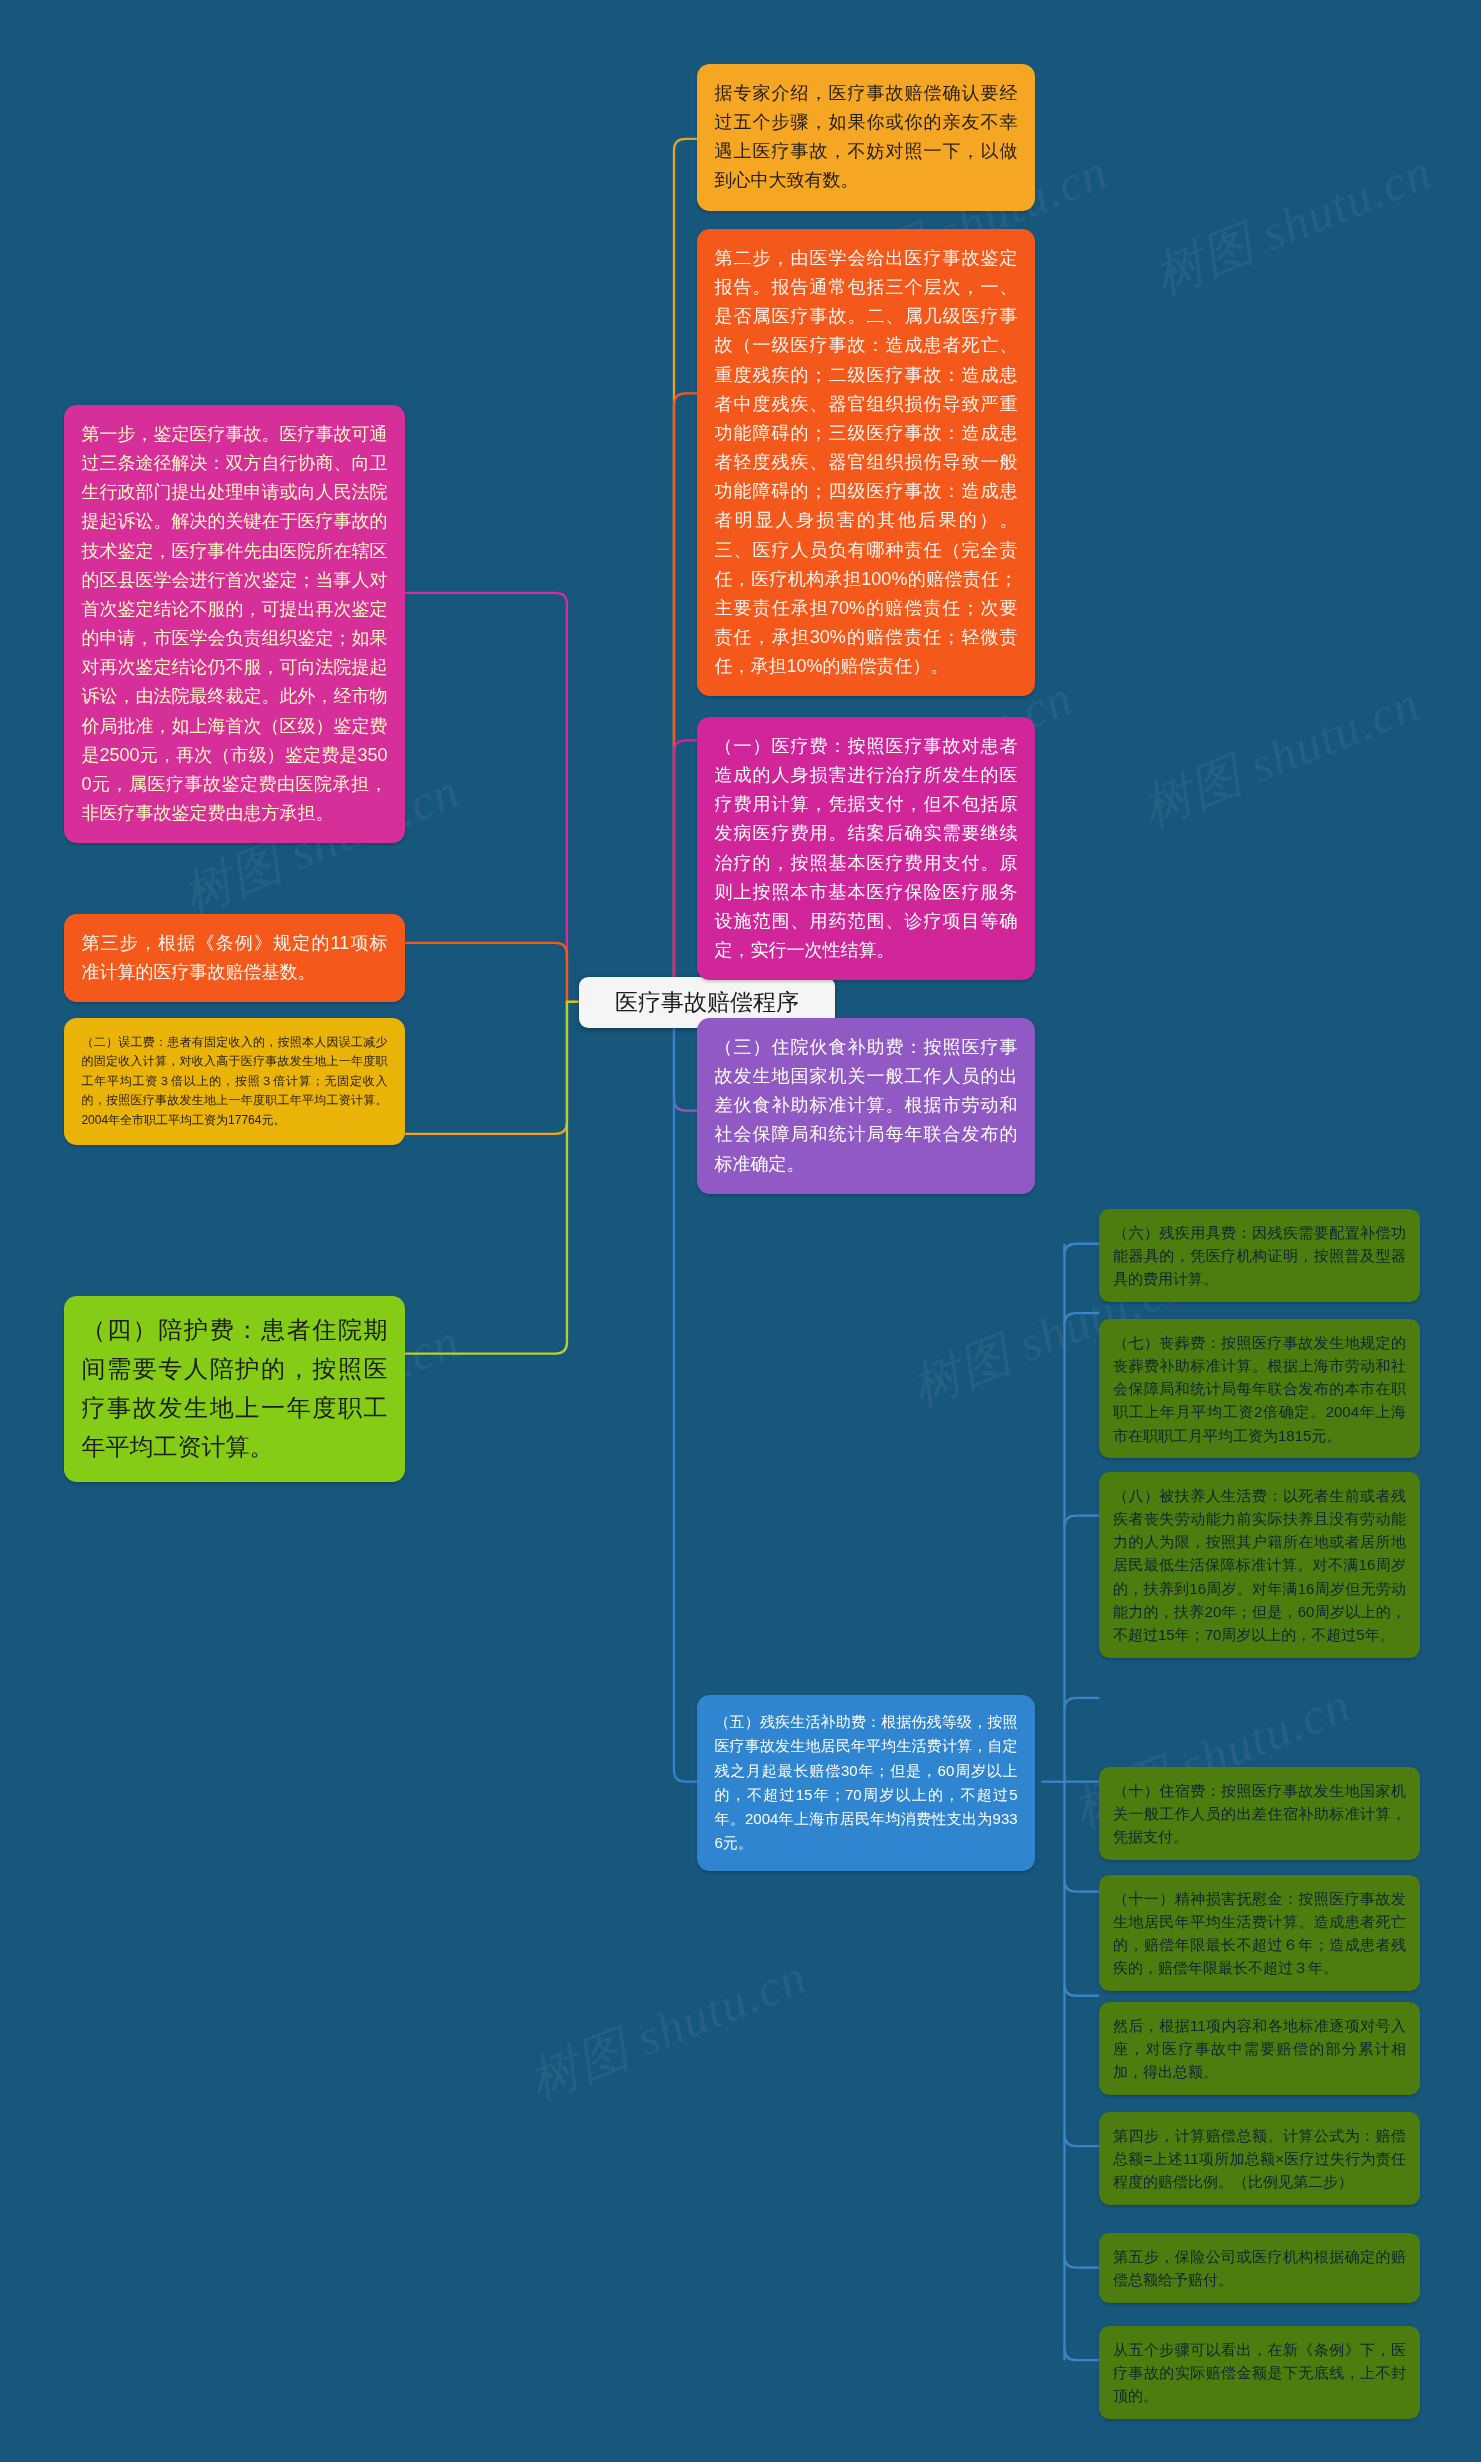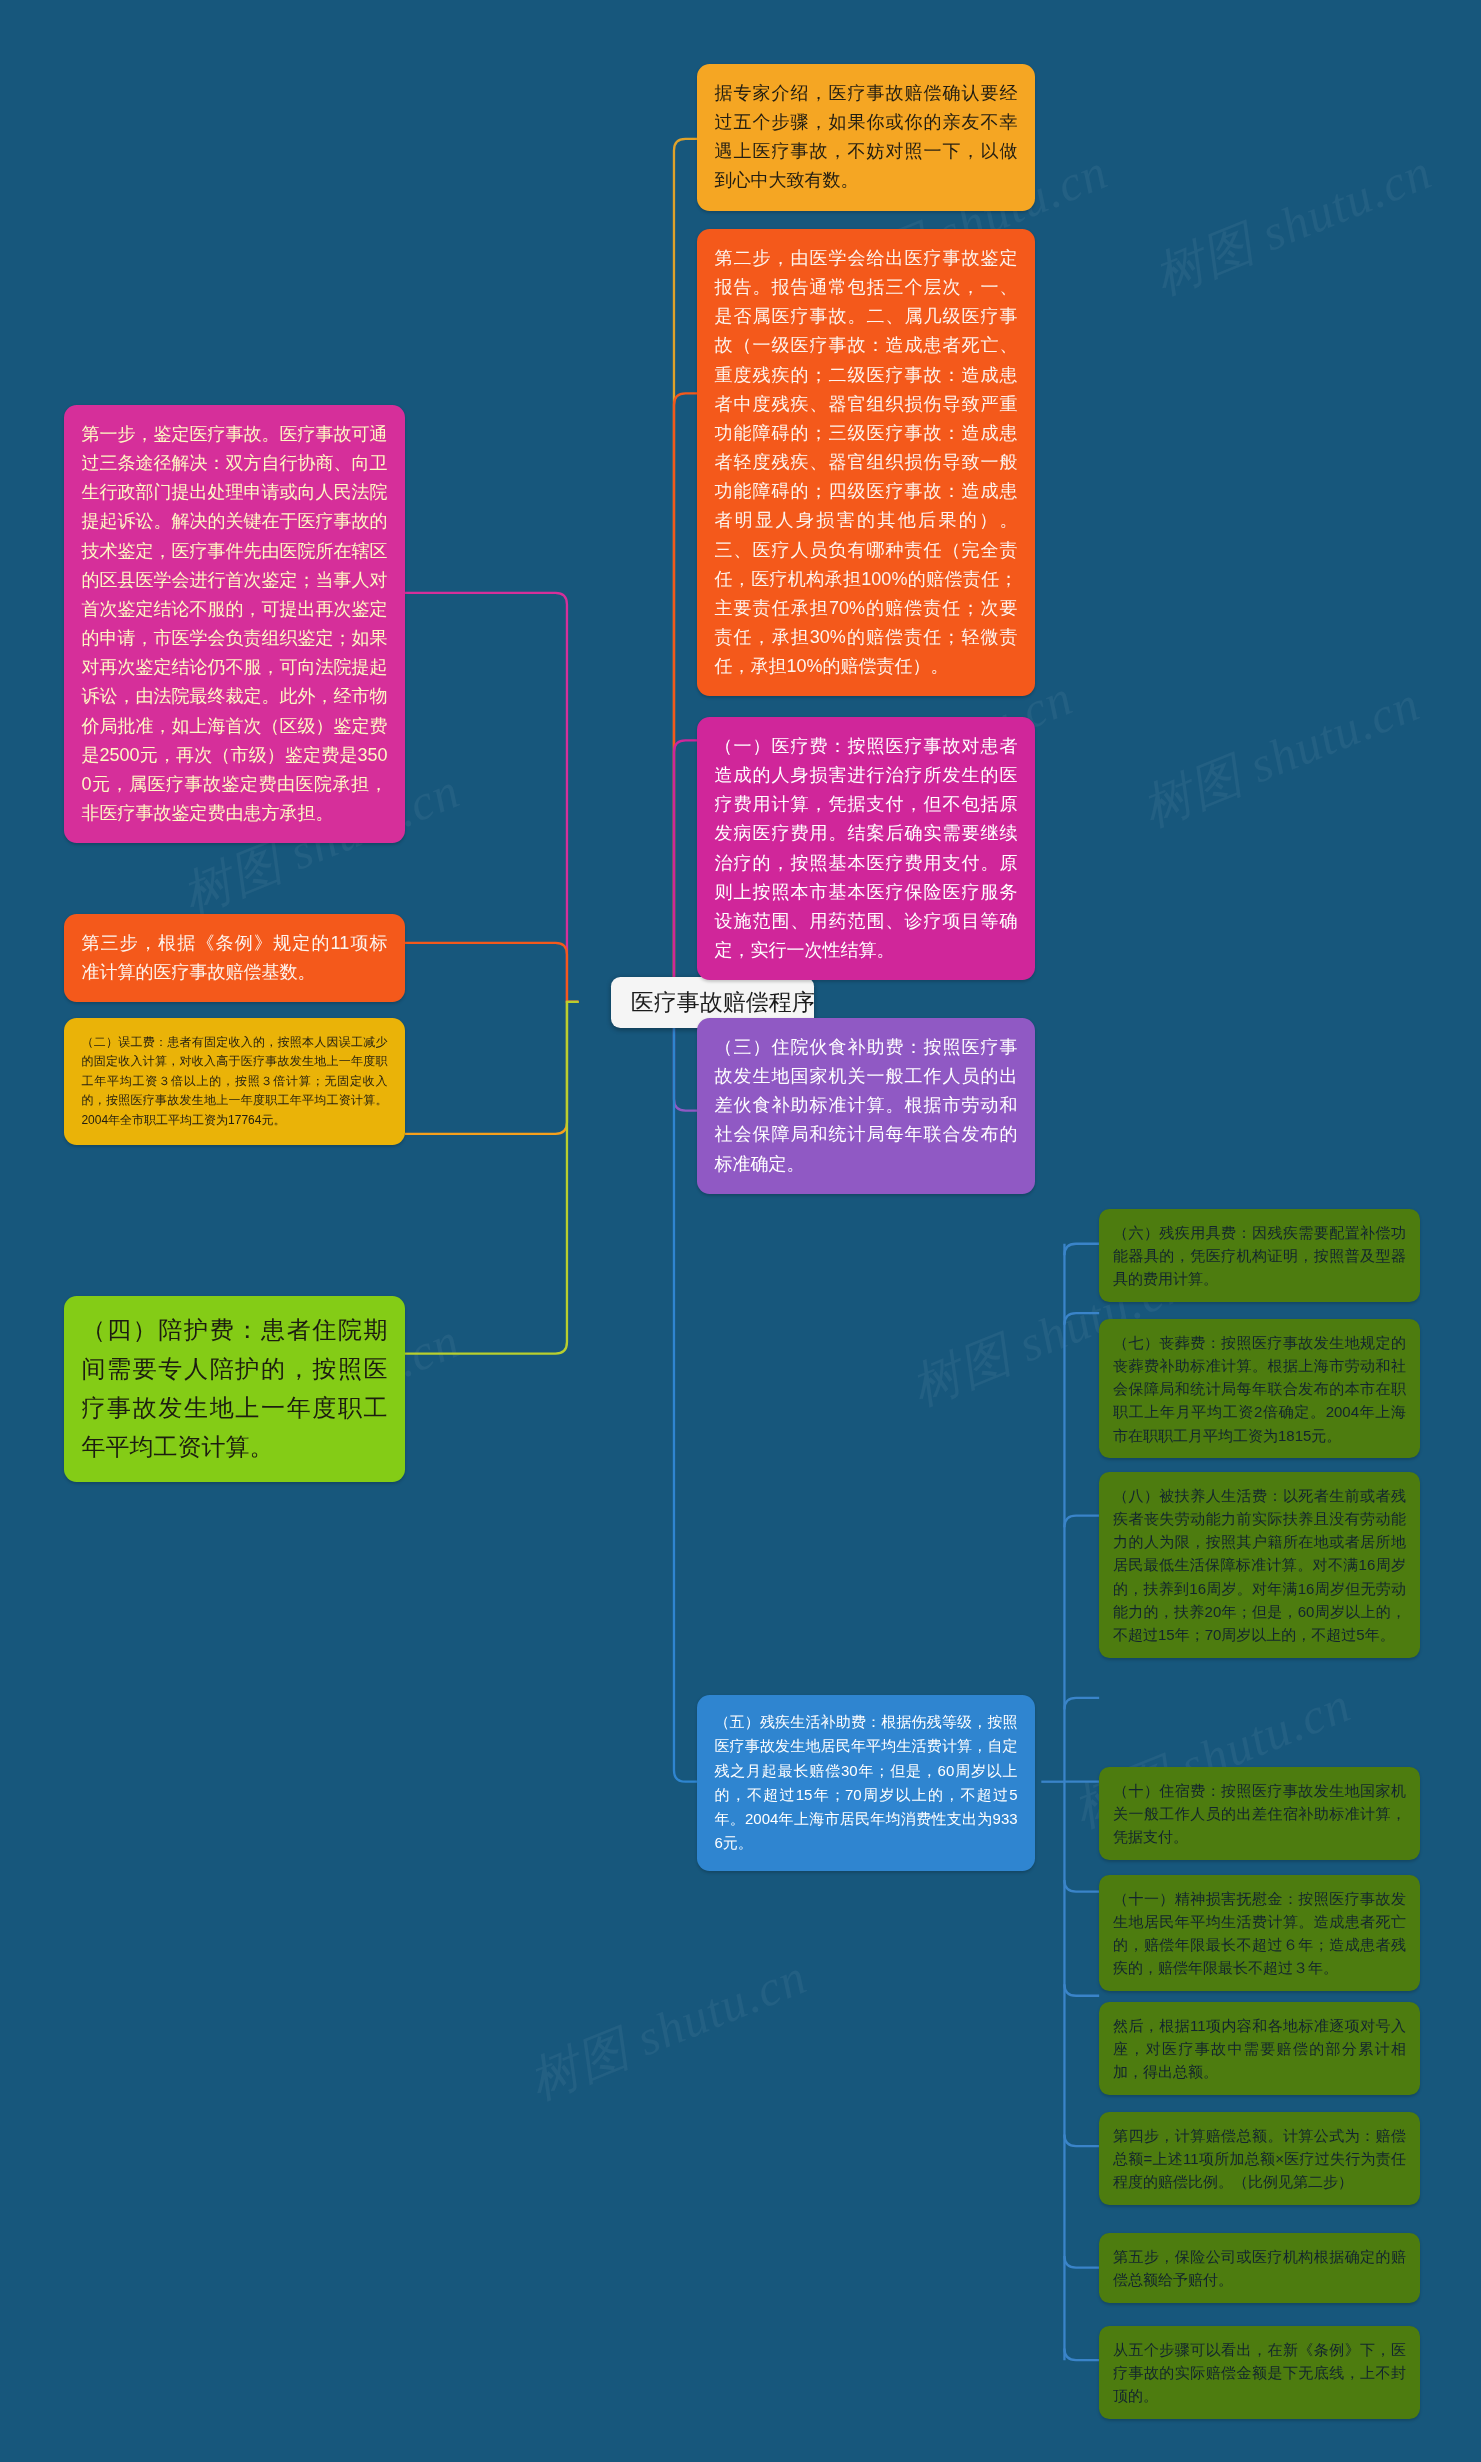--- a/index.html
+++ b/index.html
@@ -104,21 +104,21 @@
     <path d="M1840,2955 Q1840,2935 1860,2935 L1900,2935" fill="none" stroke="#3a84c9" stroke-width="4"></path>
     <path d="M1840,3080 L1900,3080" fill="none" stroke="#3a84c9" stroke-width="4"></path>
     <path d="M1840,3250 Q1840,3270 1860,3270 L1900,3270" fill="none" stroke="#3a84c9" stroke-width="4"></path>
     <path d="M1840,3430 Q1840,3450 1860,3450 L1900,3450" fill="none" stroke="#3a84c9" stroke-width="4"></path>
     <path d="M1840,3690 Q1840,3710 1860,3710 L1900,3710" fill="none" stroke="#3a84c9" stroke-width="4"></path>
     <path d="M1840,3900 Q1840,3920 1860,3920 L1900,3920" fill="none" stroke="#3a84c9" stroke-width="4"></path>
     <path d="M1840,4060 Q1840,4080 1860,4080 L1900,4080" fill="none" stroke="#3a84c9" stroke-width="4"></path>
     <path d="M1840,2150 L1840,4080" fill="none" stroke="#3a84c9" stroke-width="4"></path>
   </svg>
 
-  <div class="node root" style="left:579px;top:977px;width:203px;margin-left:32px;">医疗事故赔偿程序</div>
+  <div class="node root" style="left:579px;top:977px;width:256px;">医疗事故赔偿程序</div>
 
   <div class="node n-magenta" style="left:64px;top:405px;width:341px;">第一步，鉴定医疗事故。医疗事故可通过三条途径解决：双方自行协商、向卫生行政部门提出处理申请或向人民法院提起诉讼。解决的关键在于医疗事故的技术鉴定，医疗事件先由医院所在辖区的区县医学会进行首次鉴定；当事人对首次鉴定结论不服的，可提出再次鉴定的申请，市医学会负责组织鉴定；如果对再次鉴定结论仍不服，可向法院提起诉讼，由法院最终裁定。此外，经市物价局批准，如上海首次（区级）鉴定费是2500元，再次（市级）鉴定费是3500元，属医疗事故鉴定费由医院承担，非医疗事故鉴定费由患方承担。</div>
 
   <div class="node n-orange-s" style="left:64px;top:914px;width:341px;">第三步，根据《条例》规定的11项标准计算的医疗事故赔偿基数。</div>
 
   <div class="node n-gold" style="left:64px;top:1018px;width:341px;">（二）误工费：患者有固定收入的，按照本人因误工减少的固定收入计算，对收入高于医疗事故发生地上一年度职工年平均工资３倍以上的，按照３倍计算；无固定收入的，按照医疗事故发生地上一年度职工年平均工资计算。2004年全市职工平均工资为17764元。</div>
 
   <div class="node n-lime" style="left:64px;top:1296px;width:341px;">（四）陪护费：患者住院期间需要专人陪护的，按照医疗事故发生地上一年度职工年平均工资计算。</div>
 
   <div class="node n-amber" style="left:697px;top:64px;width:338px;">据专家介绍，医疗事故赔偿确认要经过五个步骤，如果你或你的亲友不幸遇上医疗事故，不妨对照一下，以做到心中大致有数。</div>

